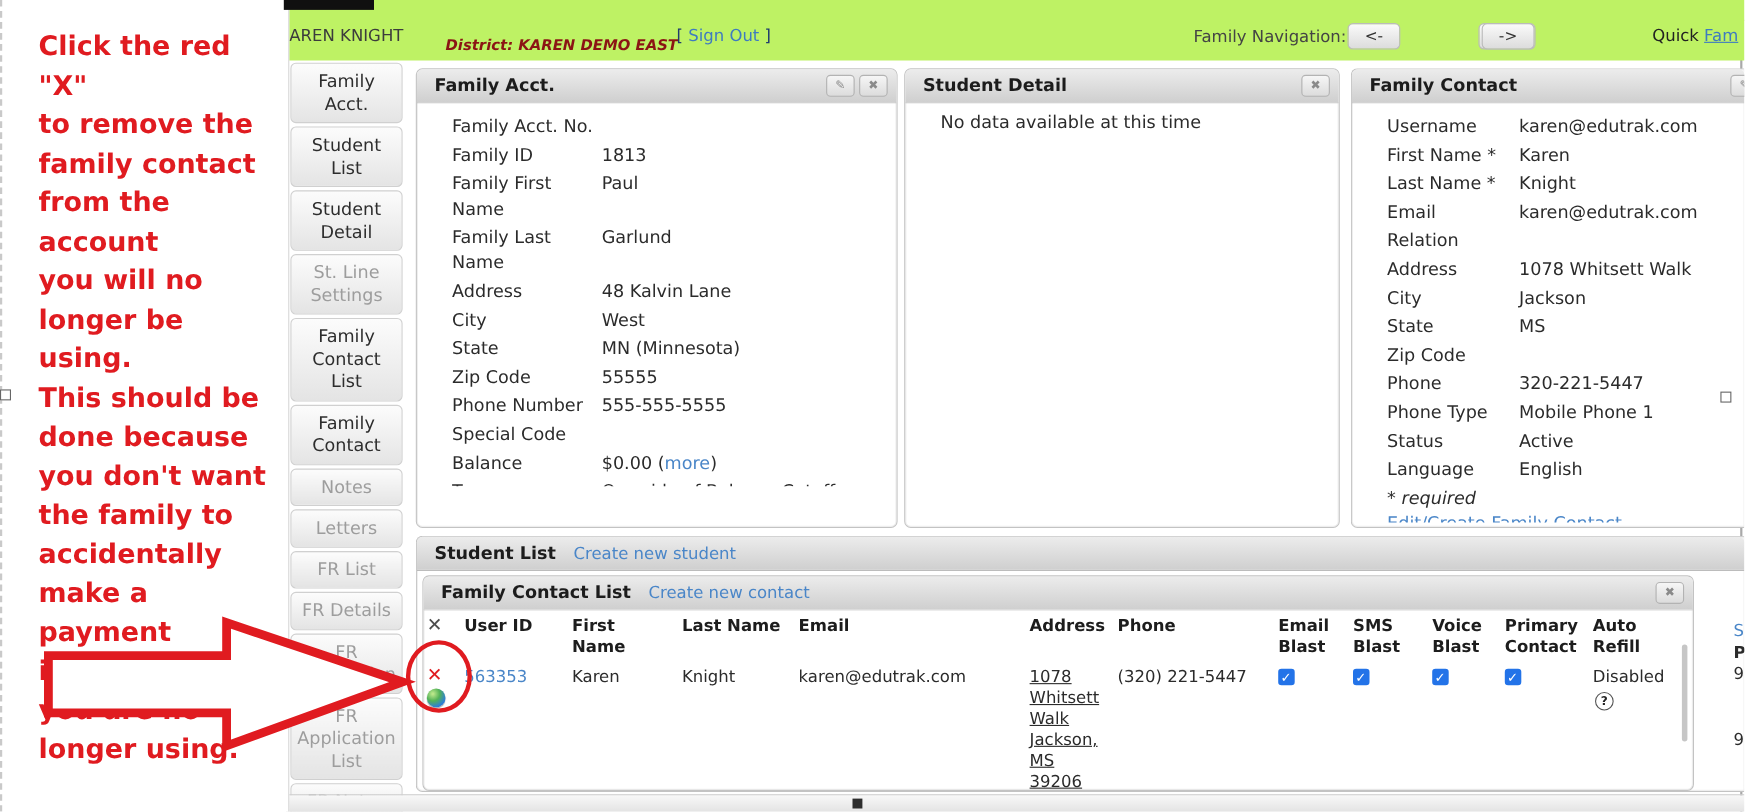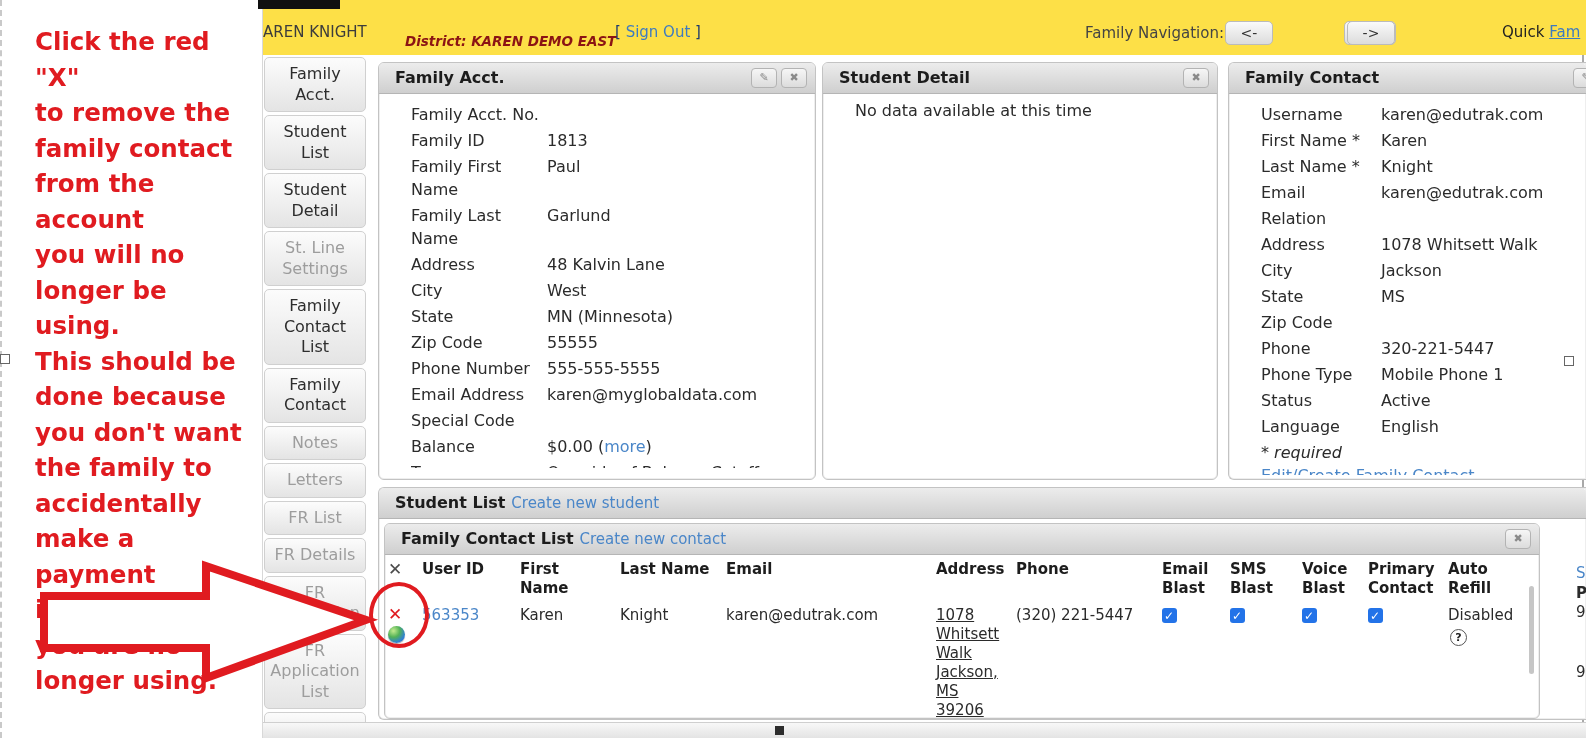--- a/index.html
+++ b/index.html
@@ -21,21 +21,21 @@
   .handle-bottom{left:775px;top:726px;width:9px;height:9px;background:#2d2d2d;border:none;}
   .win-edge{position:absolute;left:1582px;top:18px;width:2px;height:720px;background:#a9a9a9;z-index:5;}
   .top-edge{position:absolute;left:262px;top:18px;width:1324px;height:1px;background:#c3c3c3;}
 
   
   .red-arrow{position:absolute;left:36px;top:556px;z-index:50;}
   .red-circle{position:absolute;left:369px;top:582px;width:52px;height:58px;border:4px solid #e01b20;
               border-radius:50%;z-index:55;background:transparent;}
 
   
-  .app-header{position:absolute;left:260px;top:0;width:1326px;height:55px;background:#fde047;z-index:30;}
+  .app-header{position:absolute;left:260px;top:0;width:1326px;height:55px;background:#bef264;z-index:30;}
   .acct-name{position:absolute;left:3px;top:23px;font-size:15px;color:#3c3c3c;white-space:nowrap;}
   .district{position:absolute;left:145px;top:33px;font-size:13.5px;color:#8b1414;font-style:italic;font-weight:bold;white-space:nowrap;}
   .signout-wrap{position:absolute;left:355px;top:23px;font-size:15px;color:#1f3b6e;white-space:nowrap;text-align:center;}
   .signout-wrap a{color:#3e7bc0;text-decoration:none;}
   .fam-nav-label{position:absolute;left:825px;top:24px;font-size:15px;color:#444;}
   .nav-btn{position:absolute;top:21px;height:24px;border:1px solid #bbb;border-radius:5px;
            background:linear-gradient(#fafafa,#dcdcdc);color:#333;font-size:14px;text-align:center;
            line-height:22px;box-sizing:border-box;}
   .nav-prev{left:965px;width:48px;} .nav-new{left:1084px;width:52px;} .nav-next{left:1087px;width:48px;}
   .quick-wrap{position:absolute;left:1242px;top:23px;width:84px;overflow:hidden;white-space:nowrap;font-size:15px;color:#222;}
@@ -68,21 +68,21 @@
   #panel-family-acct{left:378px;top:62px;width:438px;height:418px;}
   #panel-family-acct .flabel{width:128px;padding-right:8px;}
   #panel-student-detail{left:822px;top:62px;width:396px;height:418px;}
   #panel-family-contact{left:1228px;top:62px;width:358px;height:418px;border-right:none;border-radius:6px 0 0 6px;}
   #panel-family-contact .flabel{width:114px;padding-right:6px;}
 
   
   #panel-student-list{left:378px;top:487px;width:1208px;height:233px;border-right:none;border-radius:6px 0 0 6px;}
   .inline-title-row{position:absolute;left:16px;top:5px;font-size:16px;white-space:nowrap;}
   .inline-title-row b{color:#1c1c1c;}
-  .inline-title-row a{margin-left:6px;font-weight:normal;font-size:15px;}
+  .inline-title-row a{margin-left:16px;font-weight:normal;font-size:15px;}
   .sl-sliver{position:absolute;left:1197px;top:76px;width:40px;overflow:hidden;font-size:15px;color:#2b2b2b;}
   .sl-sliver .sl-link{color:#4a86c8;display:block;margin-bottom:2px;}
   .sl-sliver .sl-colhdr{font-weight:bold;display:block;margin-bottom:1px;}
   .sl-sliver .sl-val1{display:block;}
   .sl-sliver .sl-val2{display:block;margin-top:42px;}
 
   #panel-contact-list{left:384px;top:523px;width:1156px;height:196px;}
 
   .ctable{position:absolute;left:3px;top:34px;width:1146px;display:grid;
           grid-template-columns:34px 98px 100px 106px 210px 80px 146px 68px 72px 66px 80px 84px;
@@ -189,24 +189,20 @@
         </div>
       <div class="frow">
           <span class="flabel">Zip Code</span>
           <span class="fvalue">55555</span>
         </div>
       <div class="frow">
           <span class="flabel">Phone Number</span>
           <span class="fvalue">555-555-5555</span>
         </div>
       <div class="frow">
-          <span class="flabel">Email Address</span>
-          <span class="fvalue">karen@myglobaldata.com</span>
-        </div>
-      <div class="frow">
           <span class="flabel">Special Code</span>
           <span class="fvalue"></span>
         </div>
       <div class="frow">
           <span class="flabel">Balance</span>
           <span class="fvalue"><span>$0.00 </span><span>(</span><a class="link">more</a><span>)</span></span>
         </div>
       <div class="clip-row">
           <div class="frow">
             <span class="flabel">Temporary</span>

